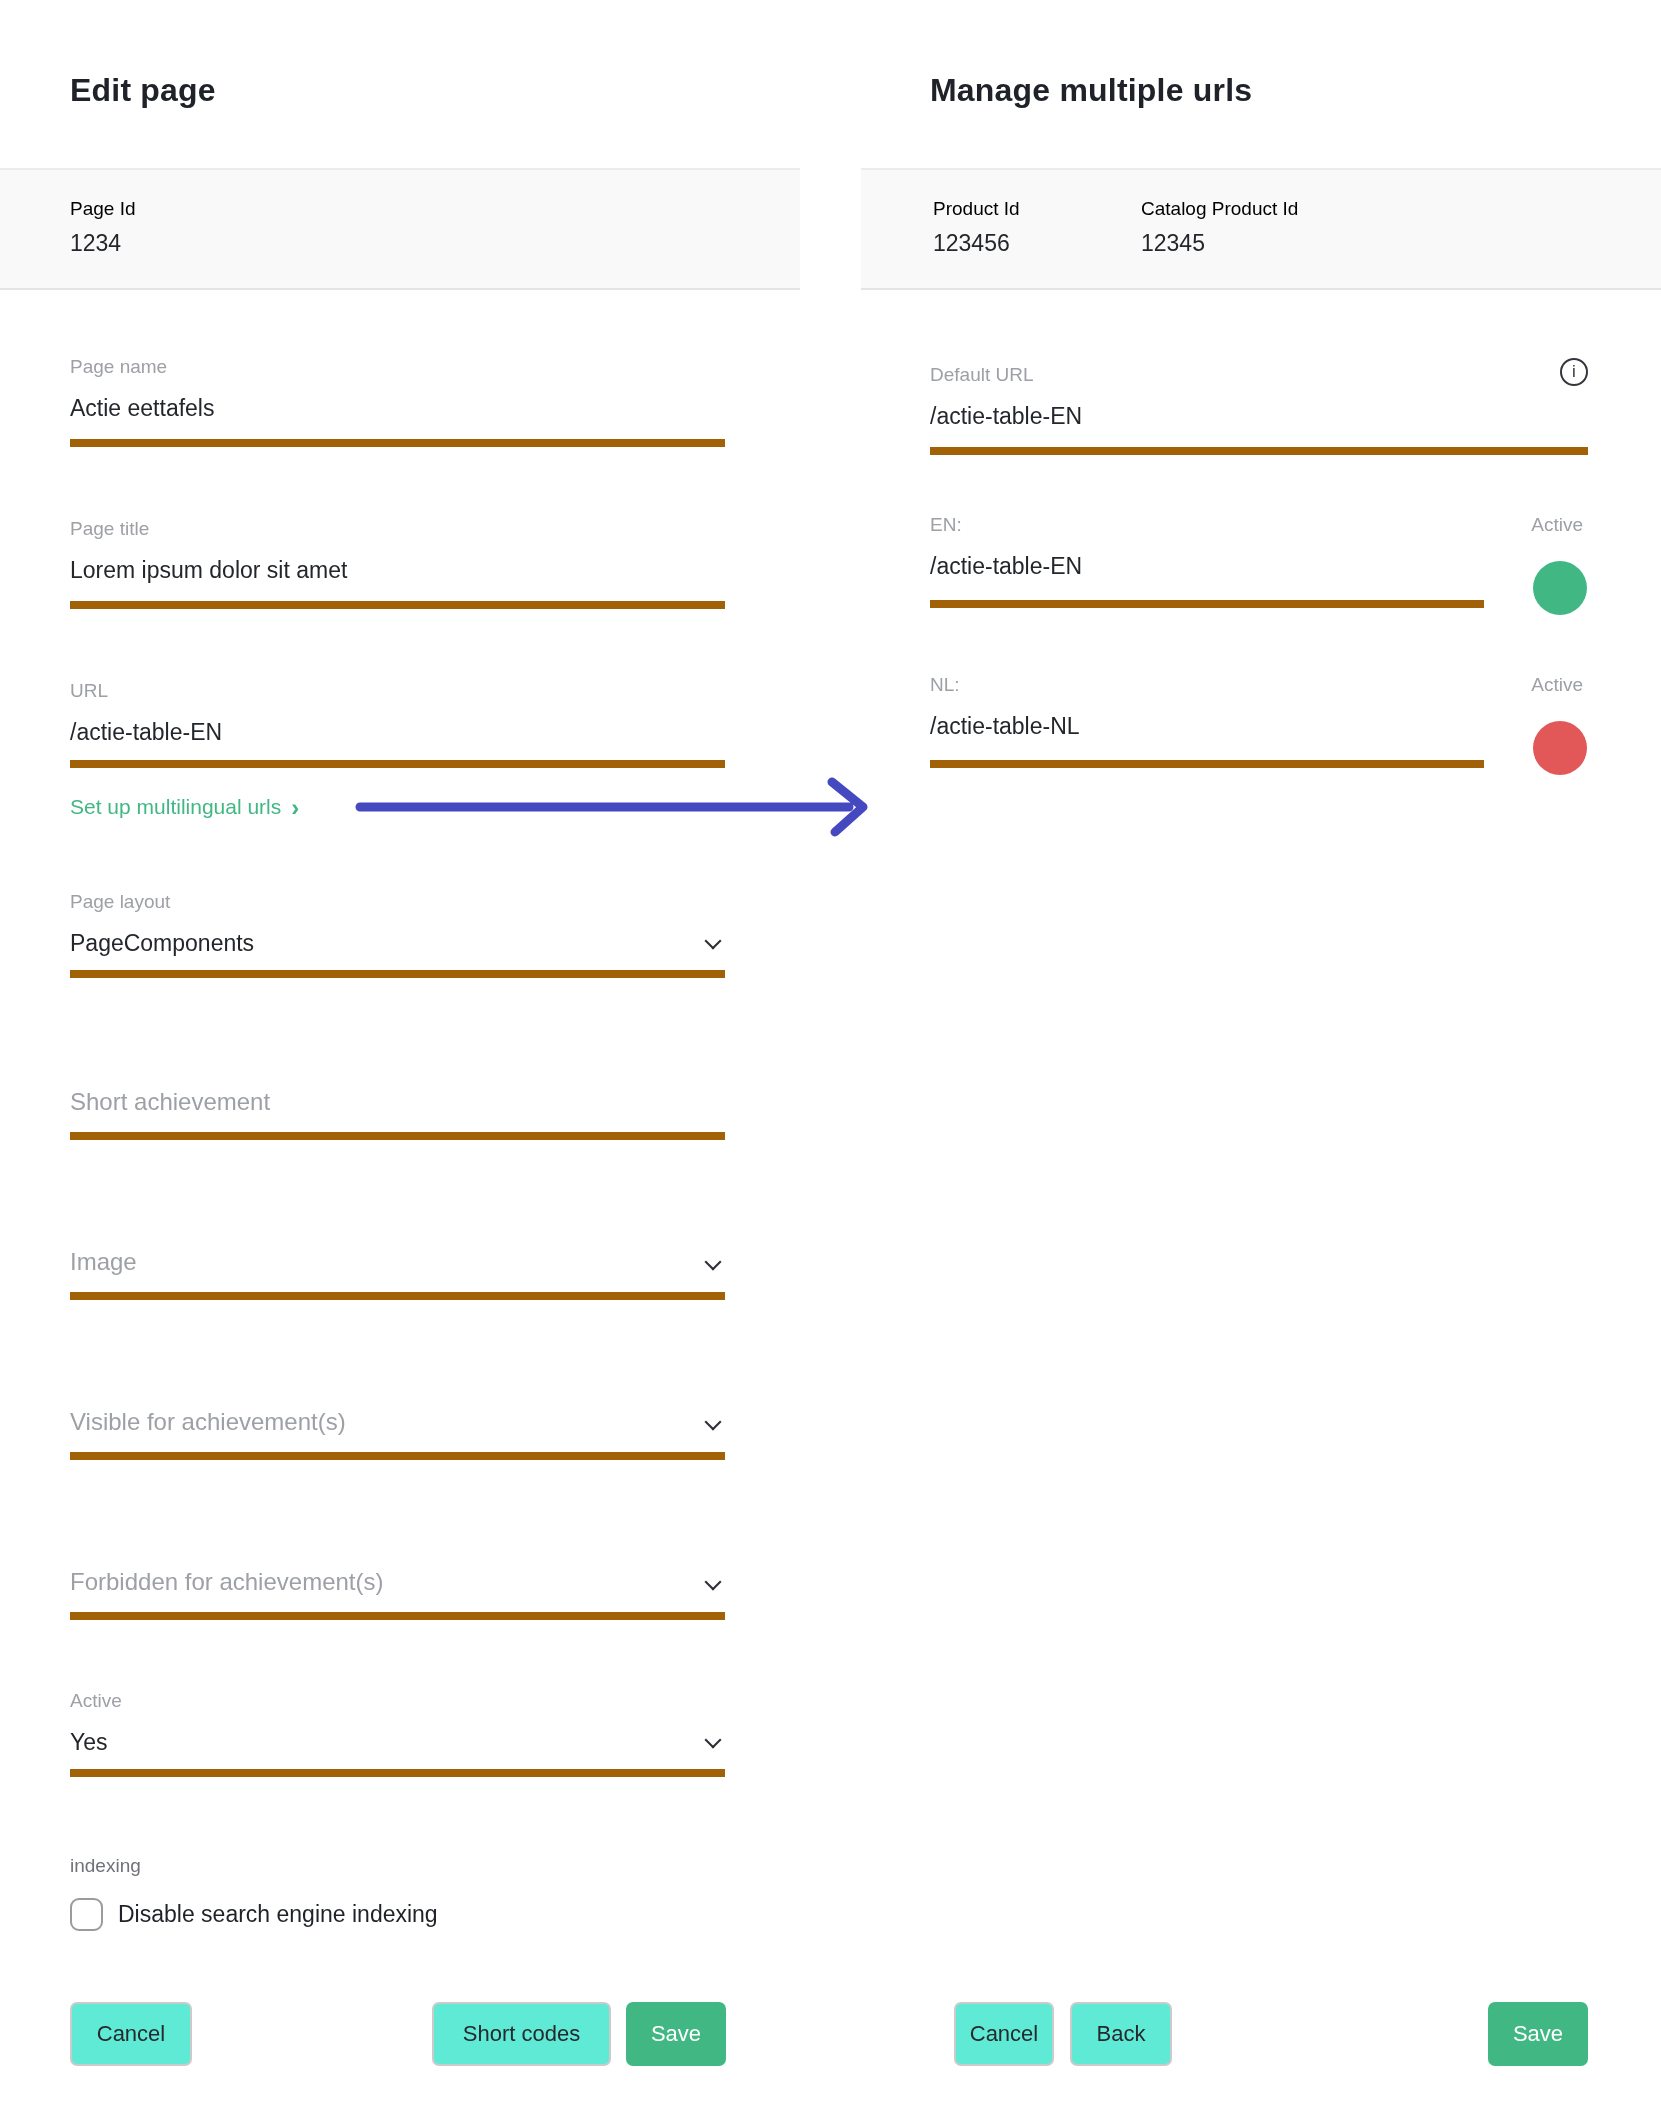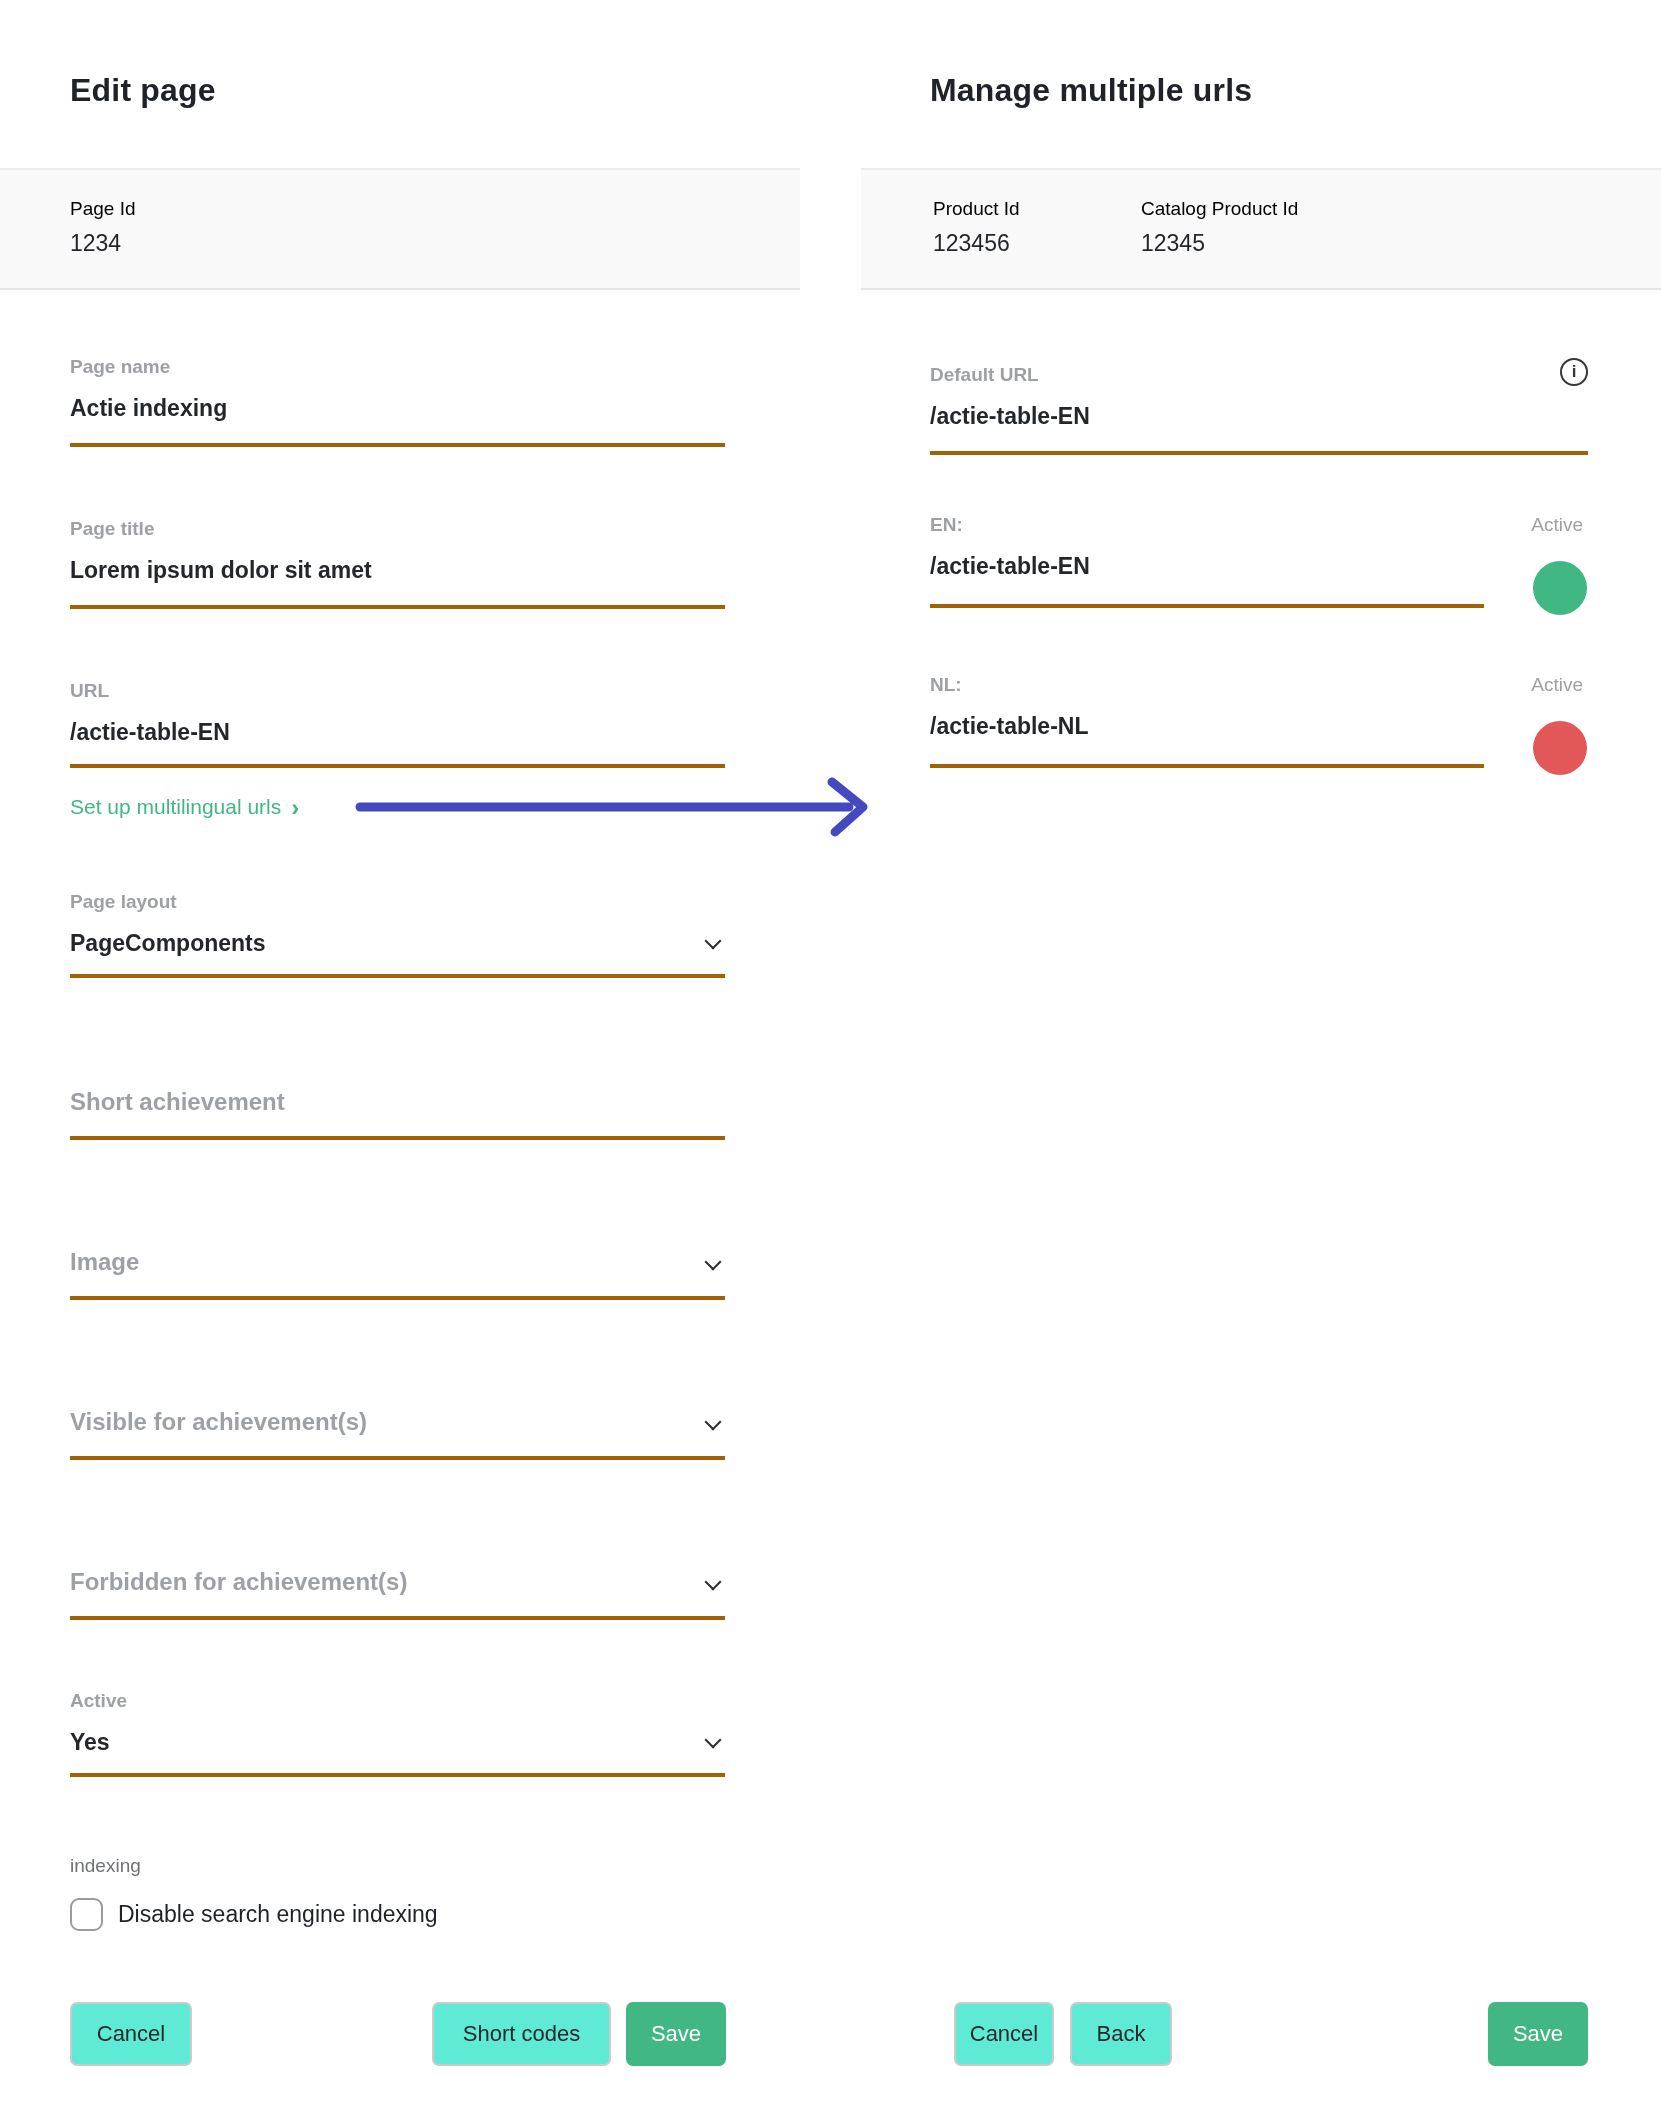--- a/index.html
+++ b/index.html
@@ -21,22 +21,21 @@
     border-top:2px solid #ececec;
     border-bottom:2px solid #e4e4e4;
   }
   .band-col { position:absolute; top:28px; }
   .band-label { font-size:19px; color:#000000; display:block; }
   .band-value { font-size:23px; color:#23262b; display:block; margin-top:10px; font-weight:400; }
 
   
   .field {
     position:absolute; left:70px; width:655px;
-    border-bottom:4px solid #a16207;
-    font-weight:bold;
+    border-bottom:8px solid #a16207;
   }
   .field .label { display:block; font-size:19px; color:#9da0a5; line-height:22px; }
   .field .value { display:block; font-size:23px; color:#23262b; line-height:28px; margin-top:16px; }
   .field .placeholder { display:block; font-size:24px; color:#9da0a5; line-height:28px; padding-top:6px; }
 
   .chevron-down {
     position:absolute; right:6px;
     width:12px; height:12px;
     border-right:2.5px solid #2b2e33;
     border-bottom:2.5px solid #2b2e33;
@@ -85,21 +84,21 @@
 
 <div class="band" style="left:0; width:800px;">
   <div class="band-col" style="left:70px;">
     <span class="band-label">Page Id</span>
     <span class="band-value">1234</span>
   </div>
 </div>
 
 <div class="field" style="top:356px; height:91px;">
   <span class="label">Page name</span>
-  <span class="value">Actie indexing</span>
+  <span class="value">Actie eettafels</span>
 </div>
 
 <div class="field" style="top:518px; height:91px;">
   <span class="label">Page title</span>
   <span class="value">Lorem ipsum dolor sit amet</span>
 </div>
 
 <div class="field" style="top:680px; height:88px;">
   <span class="label">URL</span>
   <span class="value">/actie-table-EN</span>

